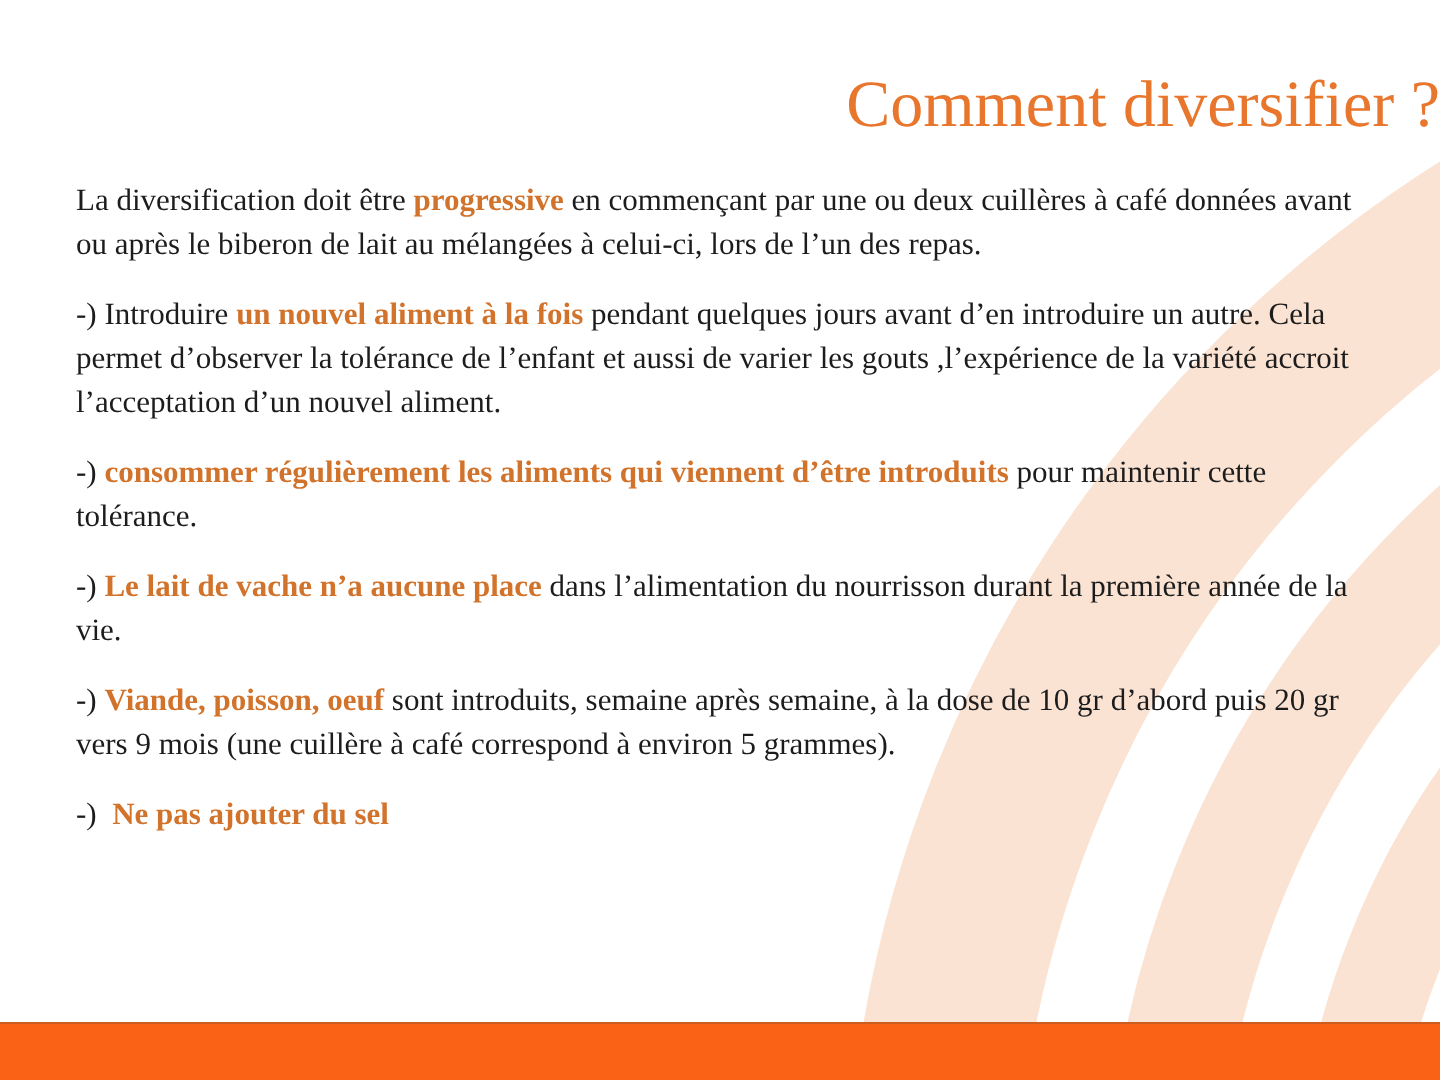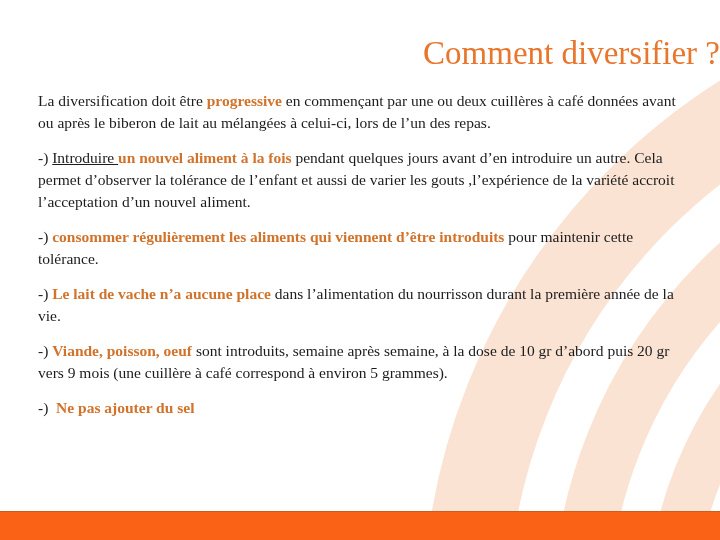--- a/index.html
+++ b/index.html
@@ -53,21 +53,21 @@
   .body-text p {
     margin: 0 0 13px 0;
     padding: 0;
   }
   .arrow { color: var(--text, #1C1C1C); }
   .plain { }
   .accent-bold {
     color: var(--body_accent, #D2732C);
     font-weight: bold;
   }
-  .underline { text-decoration: underline; }
+  .underline { }
   .accent-bold-underline {
     color: var(--body_accent, #D2732C);
     font-weight: bold;
   }
 </style>
 </head>
 <body>
 
 <div class="slide">
 

